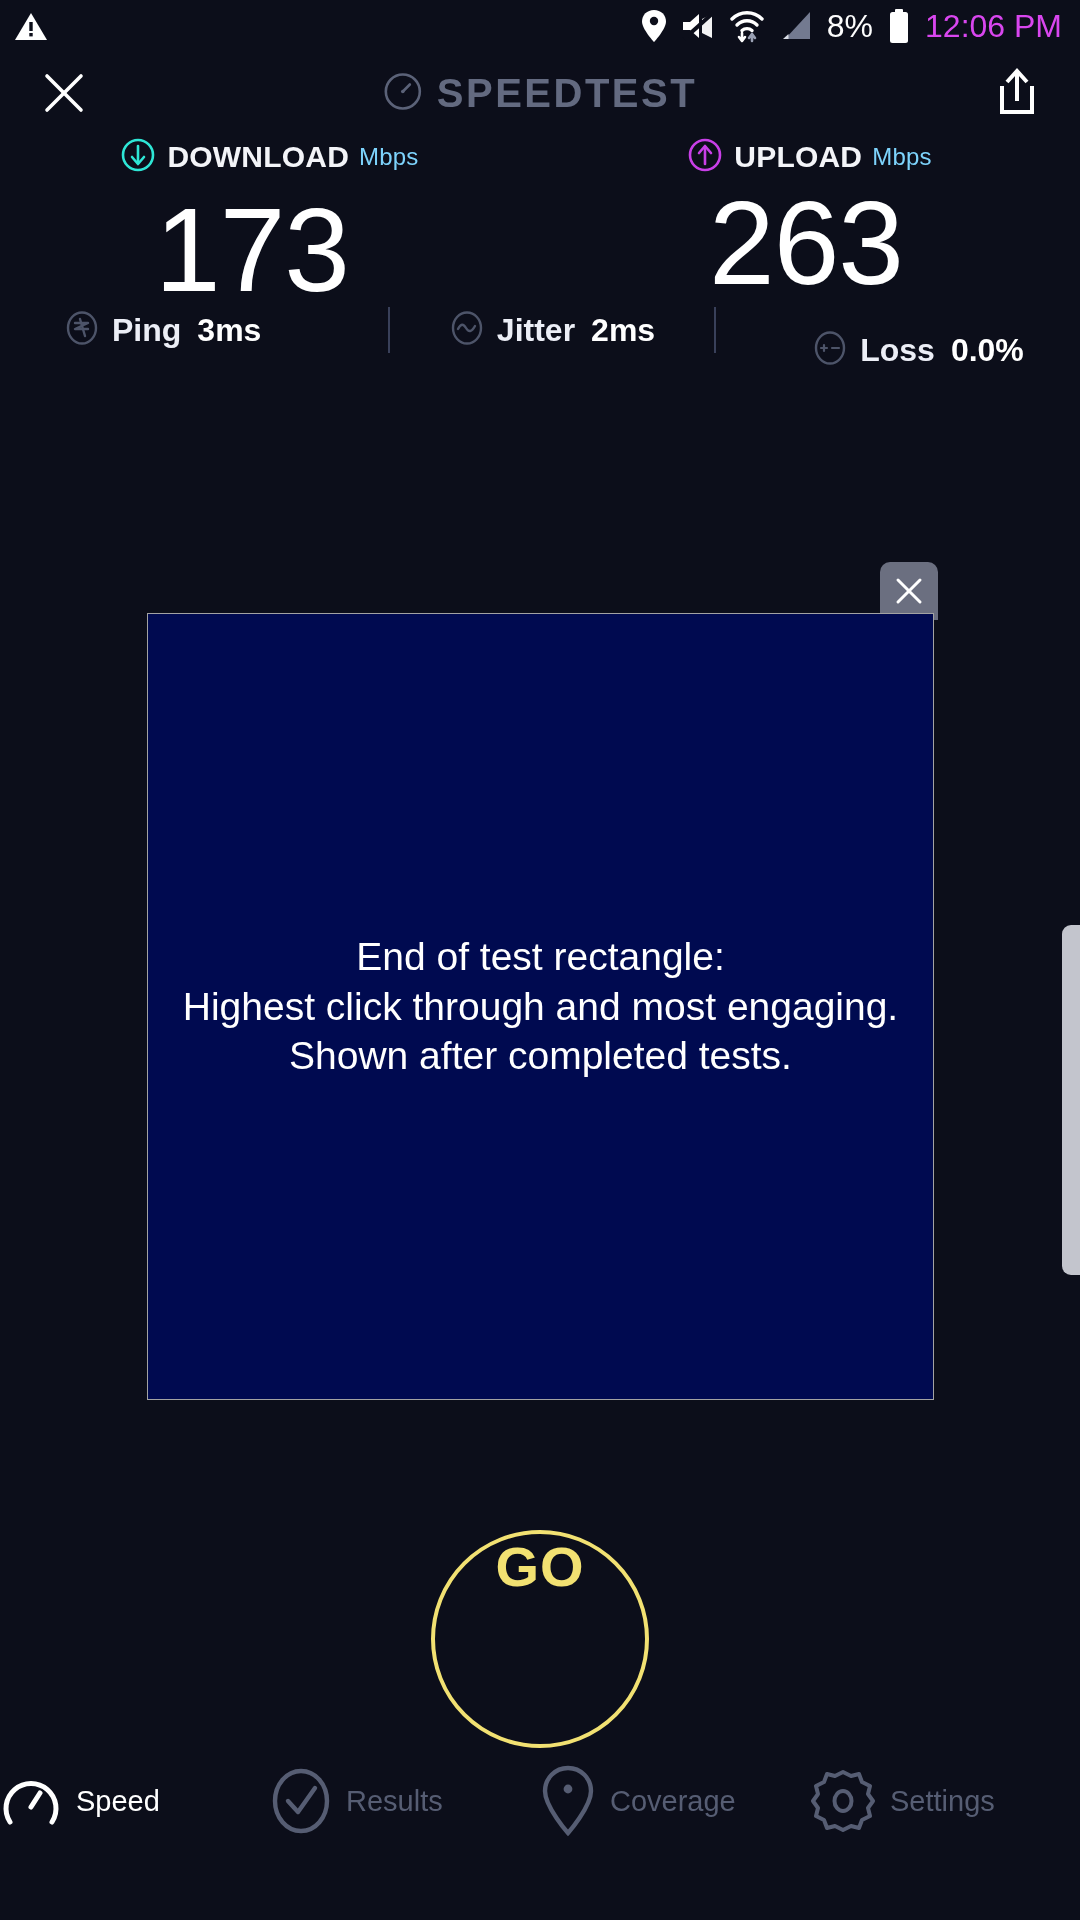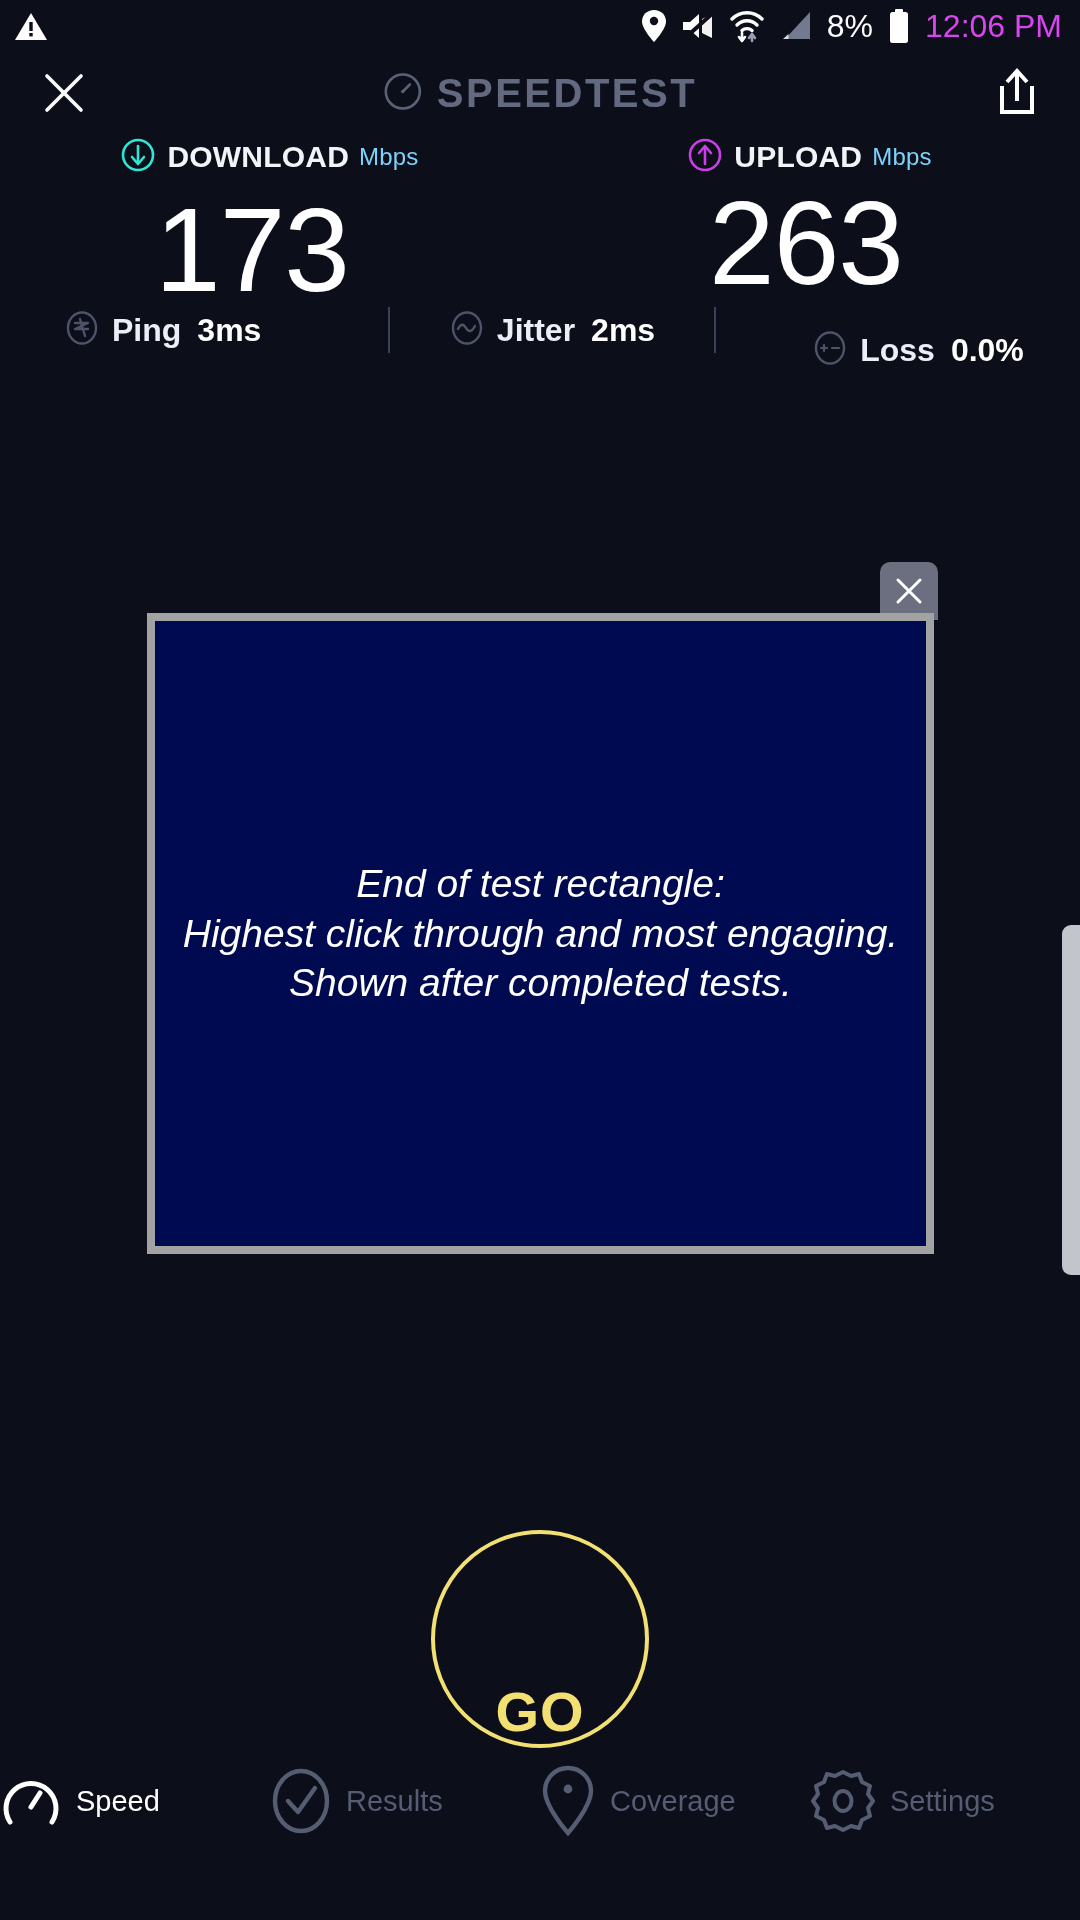--- a/index.html
+++ b/index.html
@@ -69,39 +69,39 @@
   .pjl-slot.b { justify-content:center; }
   .pjl-slot.c { justify-content:center; padding-left:40px;margin-top:40px; }
 
   
   .ad-close {
     position:absolute; left:880px; top:562px; width:58px; height:58px;
     background:#6b6f80; border-radius:10px 10px 0 0;
     display:flex; align-items:center; justify-content:center; cursor:pointer;
   }
   .ad-rect {
-    position:absolute; left:147px; top:613px; width:787px; height:641px;
-    background:#000a50; border:8px solid #a3a3a3;
-    display:flex; align-items:center; justify-content:center;font-style:italic;
+    position:absolute; left:147px; top:613px; width:787px; height:787px;
+    background:#000a50; border:1px solid #a3a3a3;
+    display:flex; align-items:center; justify-content:center;
   }
   .ad-text { color:#ffffff; font-size:39px; line-height:1.28; text-align:center; font-weight:400; }
   .ad-text div { white-space:nowrap; }
 
   
   .scrollbar-thumb {
     position:absolute; right:0px; top:925px; width:18px; height:350px;
     background:#c3c5cd; border-radius:9px 0 0 9px;
   }
 
   
   .go-btn {
     position:absolute; left:50%; top:1530px; transform:translateX(-50%);
     width:218px; height:218px; border-radius:50%;
     border:4px solid #f2e172; background:transparent;
-    display:flex; align-items:flex-end; justify-content:center; cursor:pointer;
+    display:flex; align-items:flex-start; justify-content:center; cursor:pointer;
   }
   .go-label { color:#f2e172; font-size:56px; font-weight:700; letter-spacing:1px; }
 
   
   .bottomnav {
     position:absolute; bottom:0; left:0; width:1080px; height:170px;
     display:flex; align-items:flex-start; padding-top:16px;
   }
   .nav-item { flex:1; display:flex; flex-direction:row; align-items:center; gap:14px; cursor:pointer; }
   .nav-icon { height:70px; display:flex; align-items:center; justify-content:center; }

